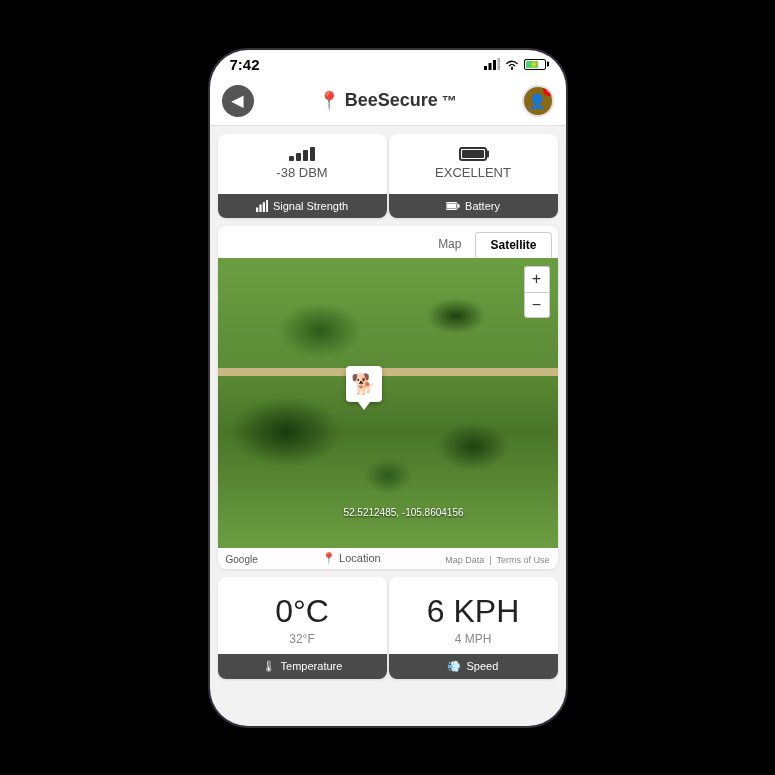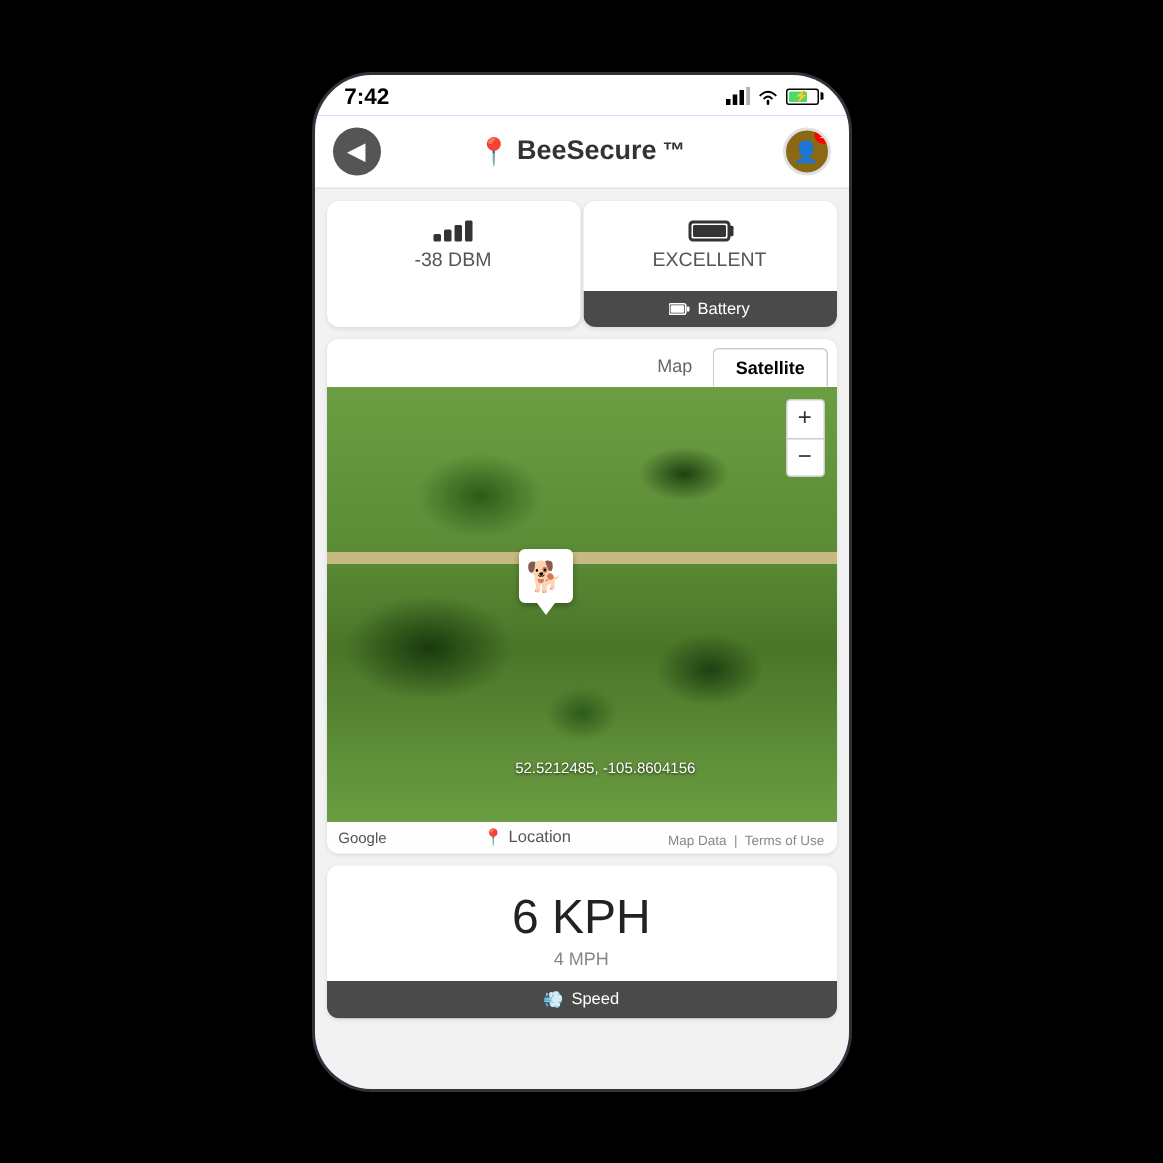--- a/index.html
+++ b/index.html
@@ -8,21 +8,21 @@
       display: flex;
       justify-content: center;
       align-items: center;
       width: 775px;
       height: 775px;
       font-family: -apple-system, BlinkMacSystemFont, 'Helvetica Neue', sans-serif;
     }
     .phone-frame {
       width: 360px;
       height: 680px;
-      background: #8b5cf6;
+      background: #4c1d95;
       border-radius: 40px;
       border: 2px solid #333;
       overflow: hidden;
       position: relative;
       display: flex;
       flex-direction: column;
     }
     .status-bar {
       background: #fff;
       display: flex;
@@ -363,20 +363,29 @@
       <div class="card">
         <div class="card-body">
           <div class="signal-bars">
             <div class="signal-bar" style="height:5px;"></div>
             <div class="signal-bar" style="height:8px;"></div>
             <div class="signal-bar" style="height:11px;"></div>
             <div class="signal-bar" style="height:14px;"></div>
           </div>
           <span class="card-value">-38 DBM</span>
         </div>
+        <div class="card-footer">
+          <svg width="12" height="12" viewBox="0 0 16 16">
+            <rect x="0" y="10" width="3" height="6" fill="#fff"></rect>
+            <rect x="4.5" y="6" width="3" height="10" fill="#fff"></rect>
+            <rect x="9" y="3" width="3" height="13" fill="#fff"></rect>
+            <rect x="13.5" y="0" width="3" height="16" fill="#fff"></rect>
+          </svg>
+          <span>Signal Strength</span>
+        </div>
       </div>
 
       <div class="card">
         <div class="card-body">
           <div class="battery-card-icon">
             <div class="battery-fill-card"></div>
           </div>
           <span class="card-value">EXCELLENT</span>
         </div>
         <div class="card-footer">
@@ -425,20 +434,30 @@
         <div class="map-footer-right">
           <span>Map Data</span>
           &nbsp;|&nbsp;
           <span>Terms of Use</span>
         </div>
       </div>
     </div>
 
     <div class="bottom-cards">
 
+      <div class="bottom-card">
+        <div class="bottom-card-body">
+          <span class="big-value">0°C</span>
+          <span class="sub-value">32°F</span>
+        </div>
+        <div class="bottom-card-footer">
+          <span>🌡</span>
+          <span>Temperature</span>
+        </div>
+      </div>
 
       <div class="bottom-card">
         <div class="bottom-card-body">
           <span class="big-value">6 KPH</span>
           <span class="sub-value">4 MPH</span>
         </div>
         <div class="bottom-card-footer">
           <span>💨</span>
           <span>Speed</span>
         </div>

